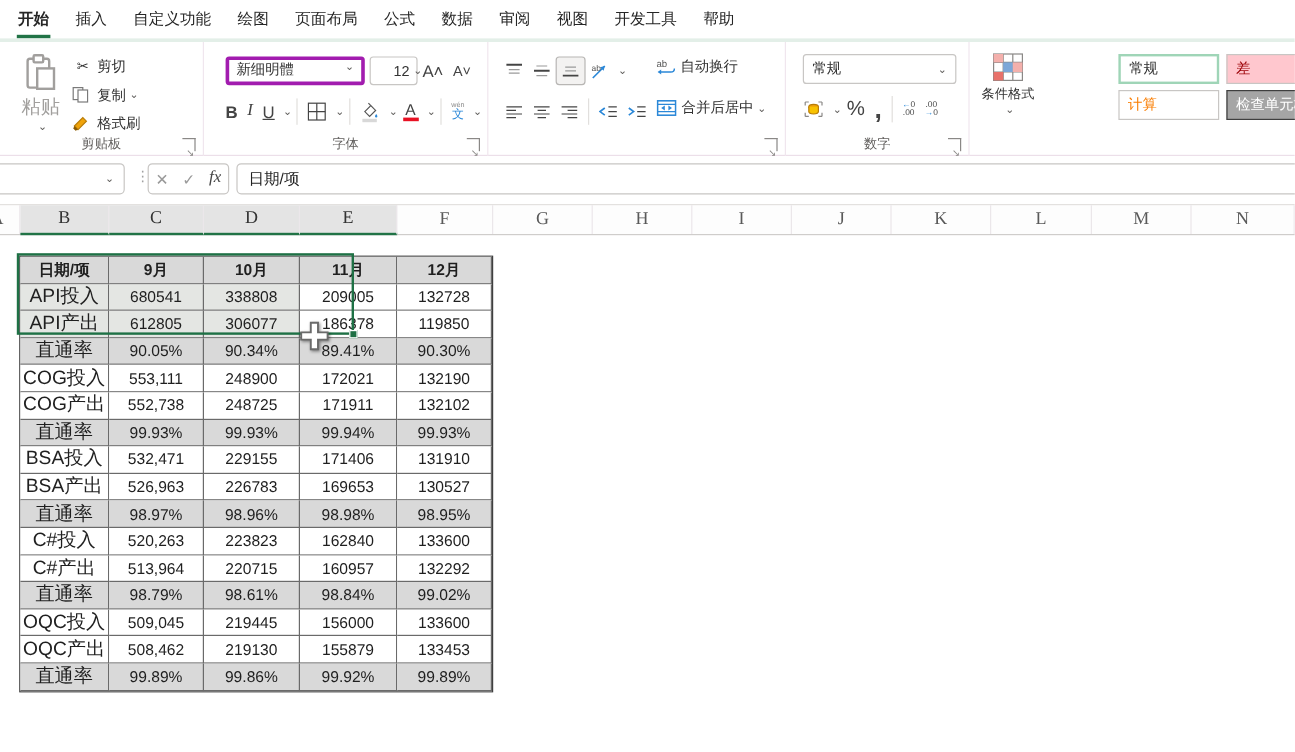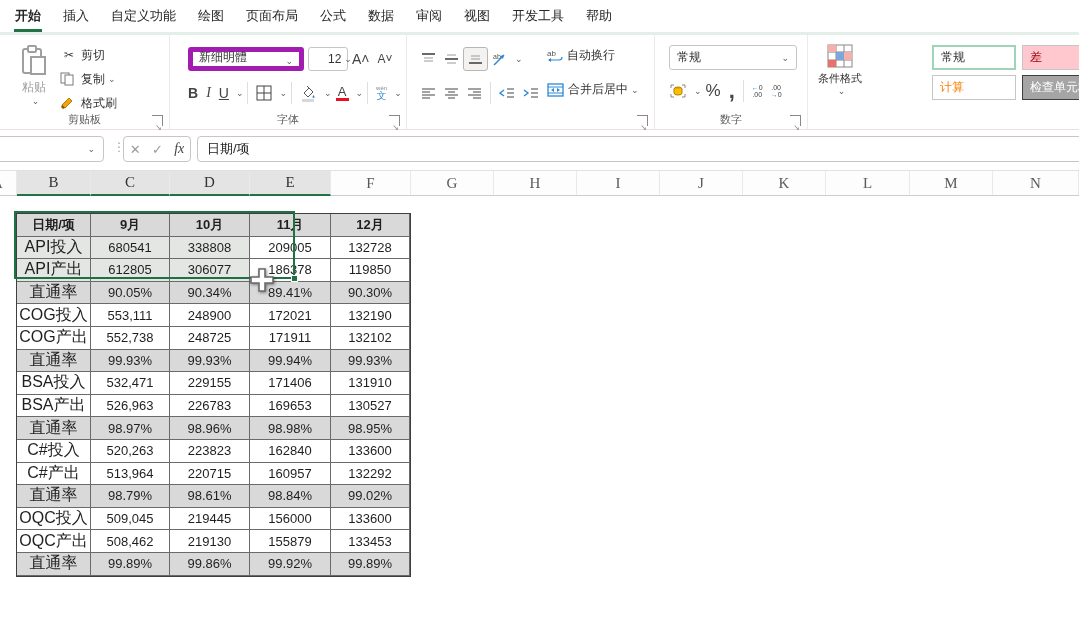--- a/index.html
+++ b/index.html
@@ -25,29 +25,29 @@
   .launcher { position:absolute; bottom:4px; right:6px; width:11px; height:11px;
     border-left:1px solid #8a8886; border-bottom:1px solid #8a8886; transform:rotate(180deg); }
   .launcher::after { content:"↘"; position:absolute; left:0px; top:-6px; font-size:8px; color:#8a8886; transform:rotate(180deg); }
   .chev { font-size:9px; color:#605e5c; margin-left:3px; }
   .icbtn { display:inline-flex; align-items:center; justify-content:center; height:24px;
     padding:0 4px; border-radius:3px; color:#444; }
   .vsep { width:1px; height:22px; background:#e1dfdd; margin:0 4px; }
 
   
   .paste-btn { position:absolute; left:14px; top:10px; width:40px; height:72px; text-align:center; color:#a19f9d; }
-  .paste-btn .plabel { font-size:12px; margin-top:2px; }
+  .paste-btn .plabel { font-size:16px; margin-top:2px; }
   .clip-col { position:absolute; left:60px; top:8px; }
   .clip-item { display:flex; align-items:center; height:24px; font-size:12px; color:#333; white-space:nowrap; }
   .clip-item .ic { width:18px; text-align:center; margin-right:3px; }
 
   
   .fontrow1 { position:absolute; left:18px; top:12px; display:flex; align-items:center; }
-  .fontname { width:116px; height:24px; border:5px solid #a21caf; border-radius:3px;
-    font-size:12px; display:flex; align-items:flex-end; padding:0 6px; justify-content:space-between; }
+  .fontname { width:116px; height:24px; border:3px solid #a21caf; border-radius:3px;
+    font-size:12px; display:flex; align-items:flex-start; padding:0 6px; justify-content:space-between; }
   .fontsize { width:40px; height:24px; border:1px solid #c8c6c4; border-radius:3px;
     font-size:12px; display:flex; align-items:center; padding:0 19px; justify-content:space-between; margin-left:4px; }
   .fontrow2 { position:absolute; left:14px; top:46px; display:flex; align-items:center; }
   .bold-b { font-weight:bold; font-size:14px; }
   .ital-i { font-style:italic; font-family:"Liberation Serif",serif; font-size:14px; }
   .und-u { text-decoration:underline; font-size:14px; }
 
   
   .alignrow1 { position:absolute; left:10px; top:12px; display:flex; align-items:center; }
   .alignrow2 { position:absolute; left:10px; top:46px; display:flex; align-items:center; }

